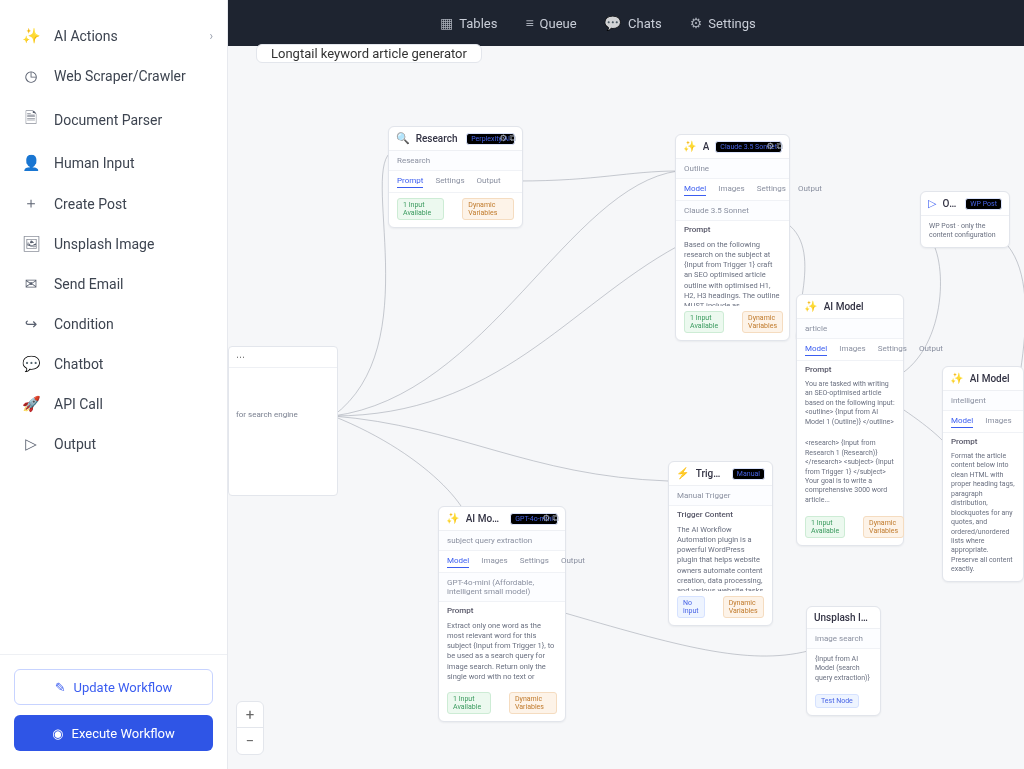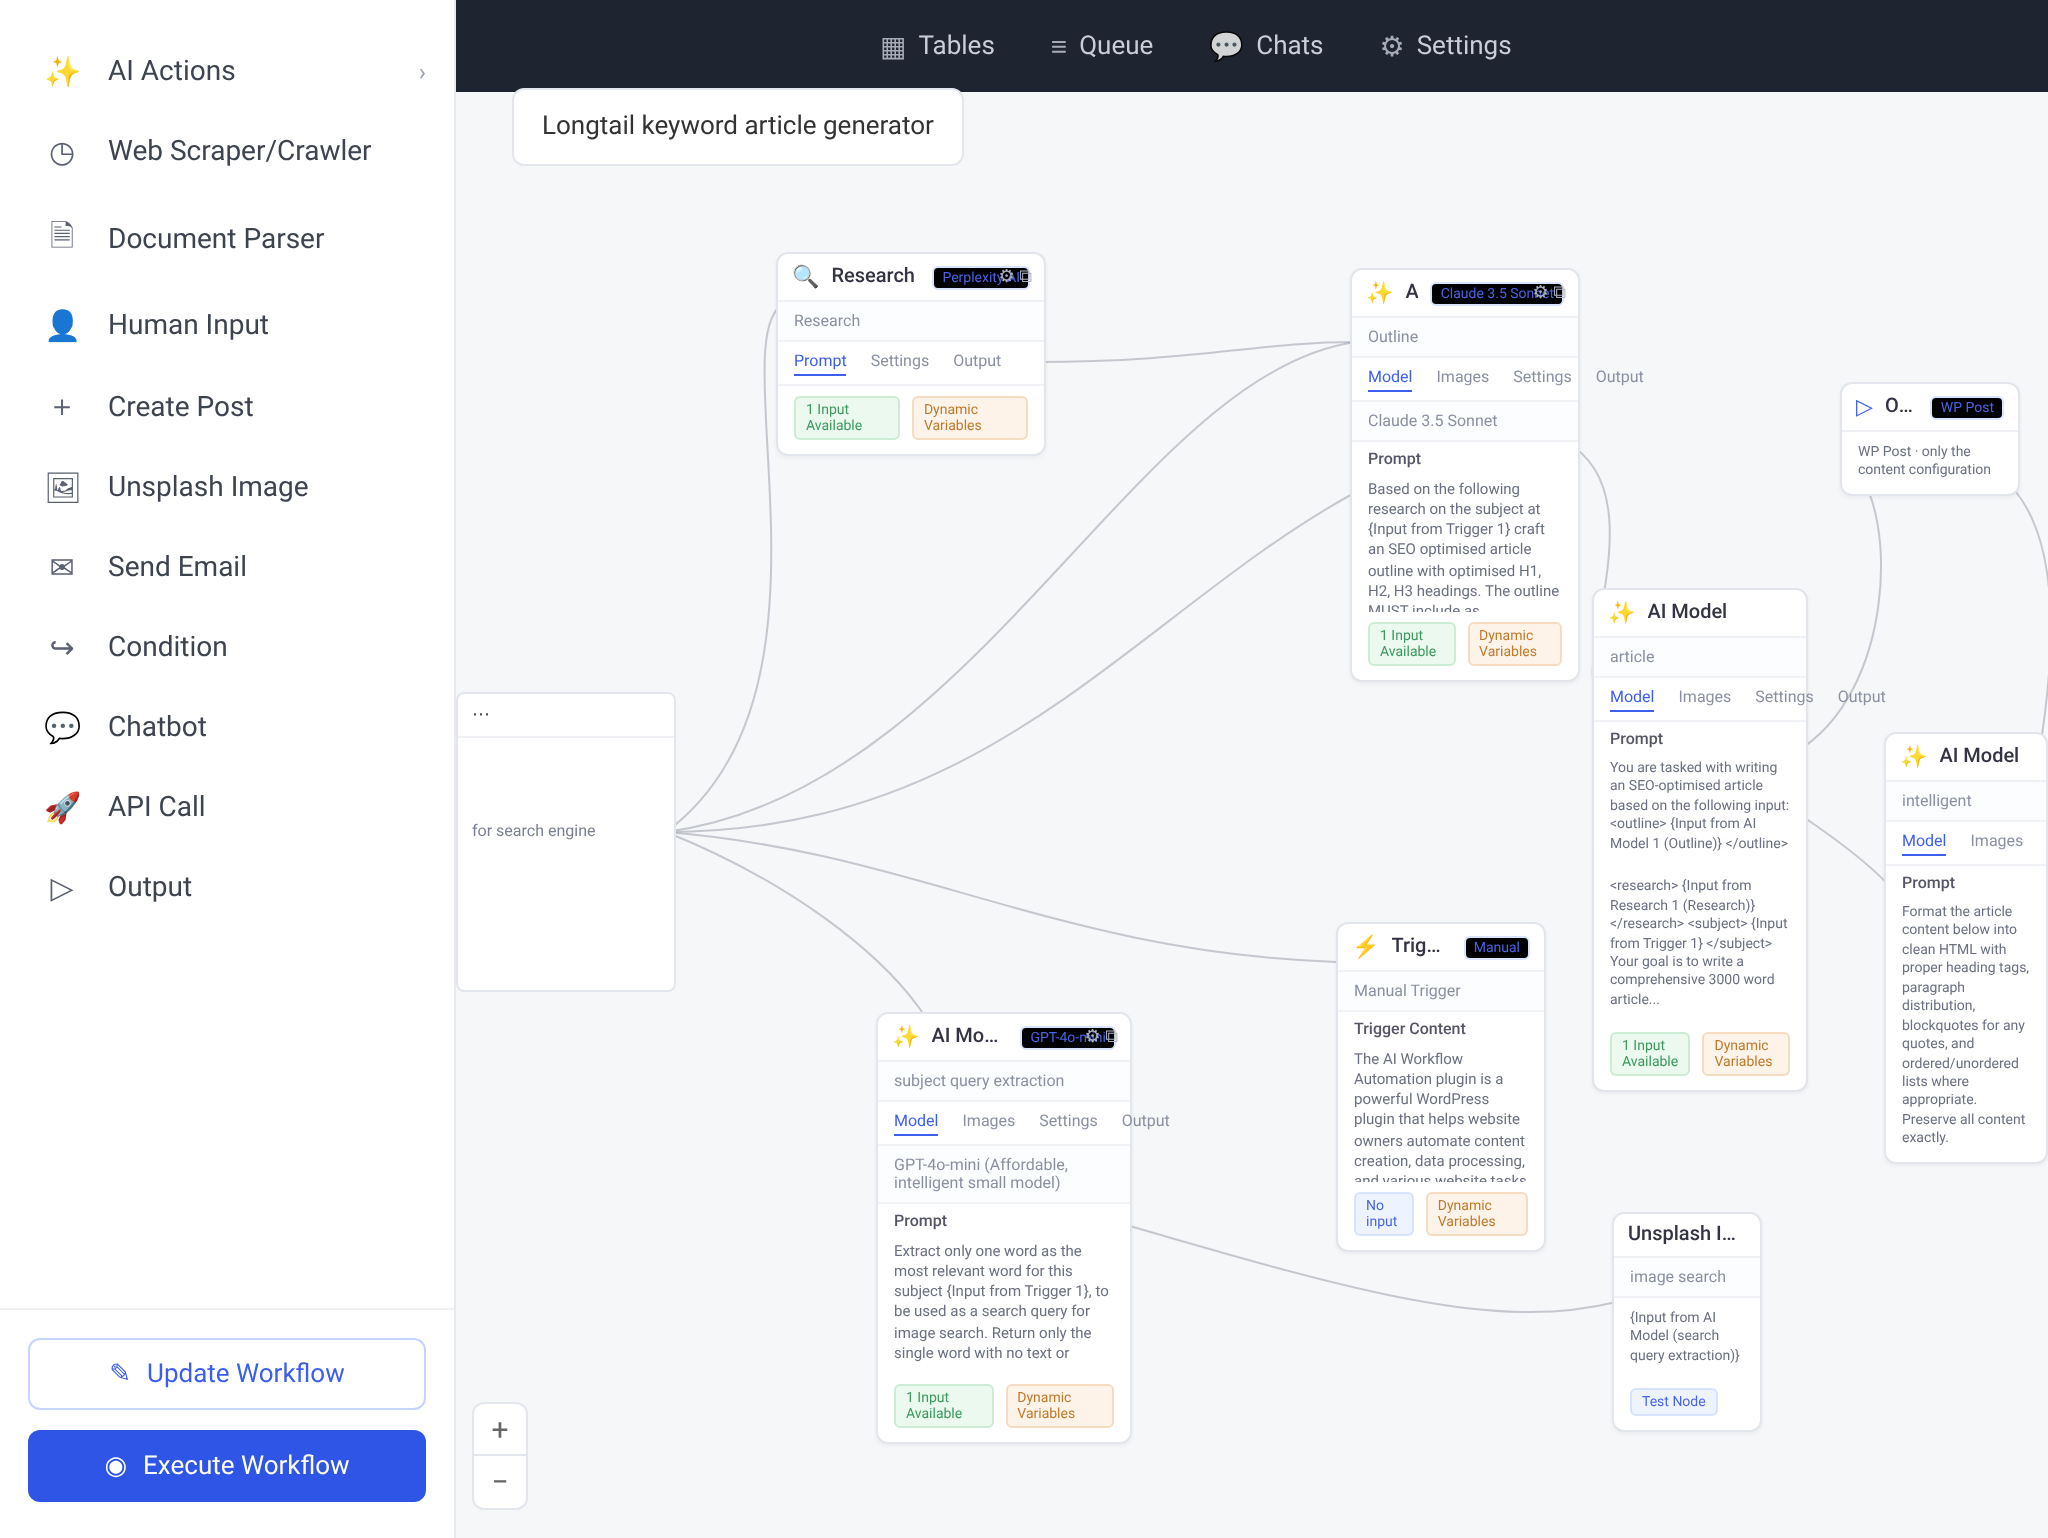--- a/index.html
+++ b/index.html
@@ -93,21 +93,21 @@
   .btn-outline { border-color: #c7d3ff; background: #fff; color: #3b5df0; }
   .btn-primary { background: #2f55e6; color: #fff; }
 
   
   .wf-title {
     position: absolute;
     top: 44px; left: 256px;
     background: #fff;
     border: 1px solid #e3e6ec;
     border-radius: 6px;
-    padding: 11px 14px;
+    padding: 1px 14px;
     font-size: 13px;
     color: #333;
     z-index: 3;
   }
 
   
   .canvas {
     position: absolute;
     top: 46px; left: 228px; right: 0; bottom: 0;
     background: #f6f7f9;
@@ -172,21 +172,21 @@
     max-height: 72px;
     overflow: hidden;
   }
   .node .n-label {
     padding: 4px 8px 0;
     font-size: 8px;
     color: #556;
     font-weight: 500;
   }
   .node .n-foot {
-    display: flex; gap: 6px;
+    display: flex; gap: 18px;
     padding: 5px 8px 7px;
   }
   .chip {
     font-size: 7px;
     padding: 2px 5px;
     border-radius: 3px;
     border: 1px solid;
   }
   .chip-green { background: #ecf9ef; border-color: #cdecd5; color: #3a9a5e; }
   .chip-orange{ background: #fdf3e8; border-color: #f5dcc0; color: #c07a2b; }

